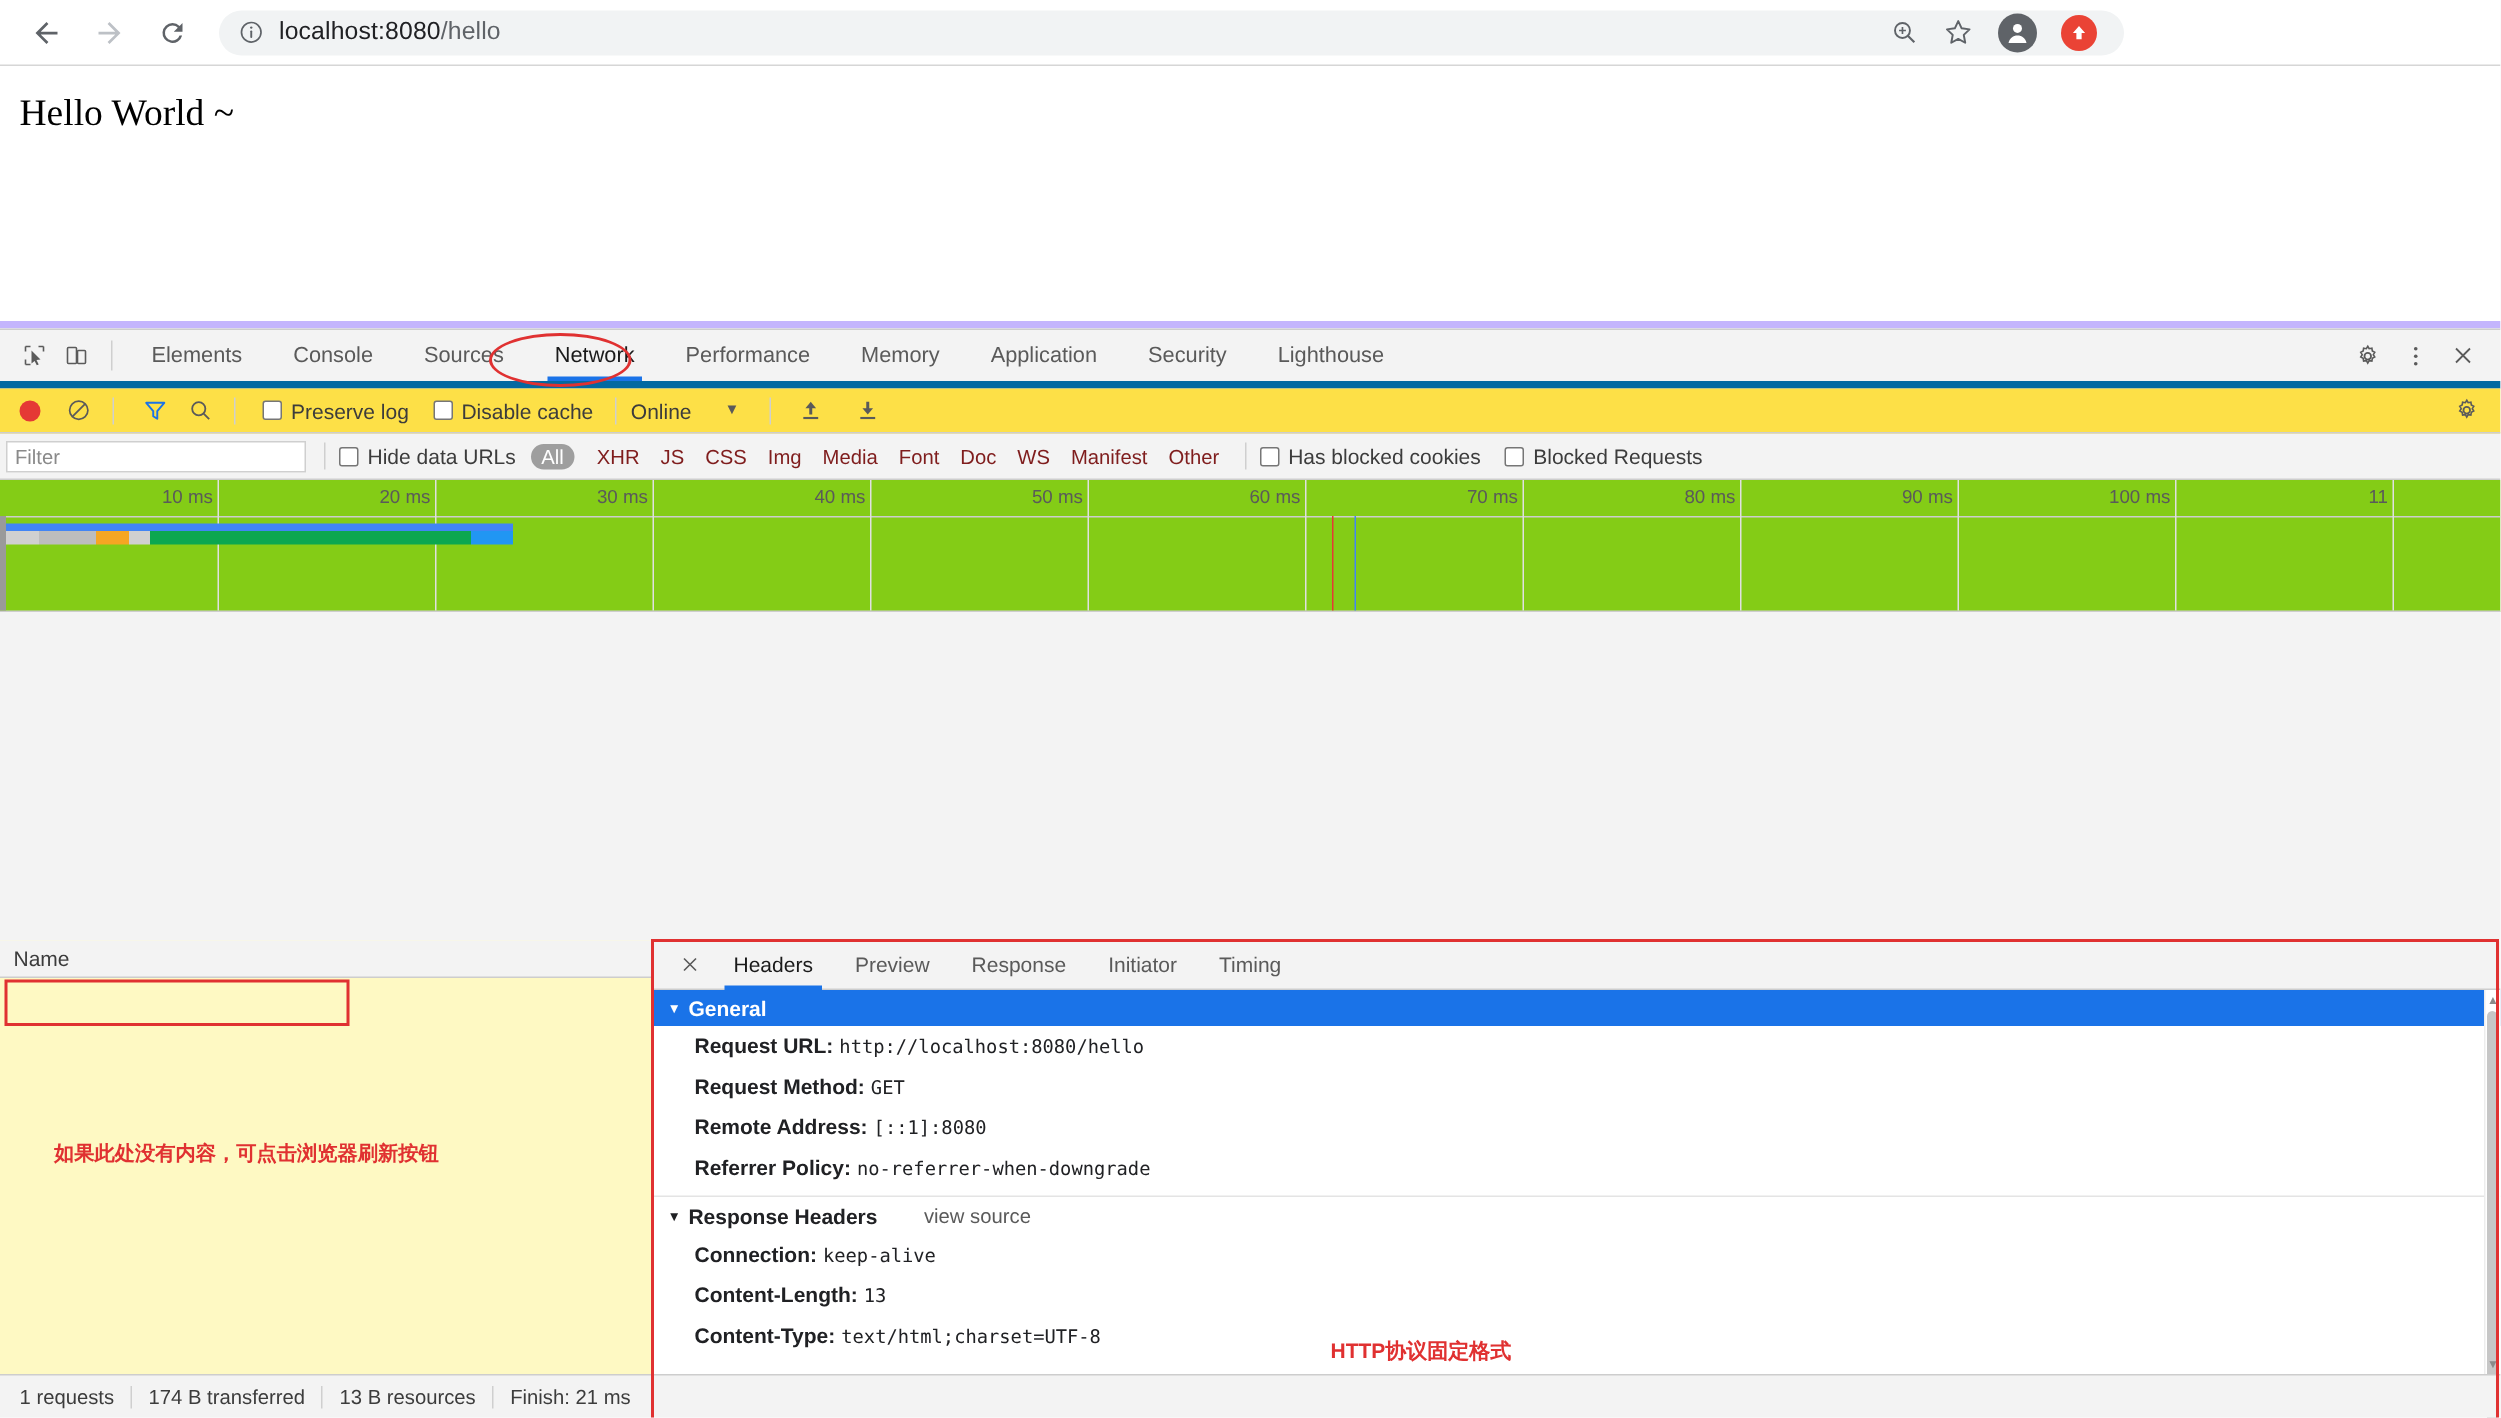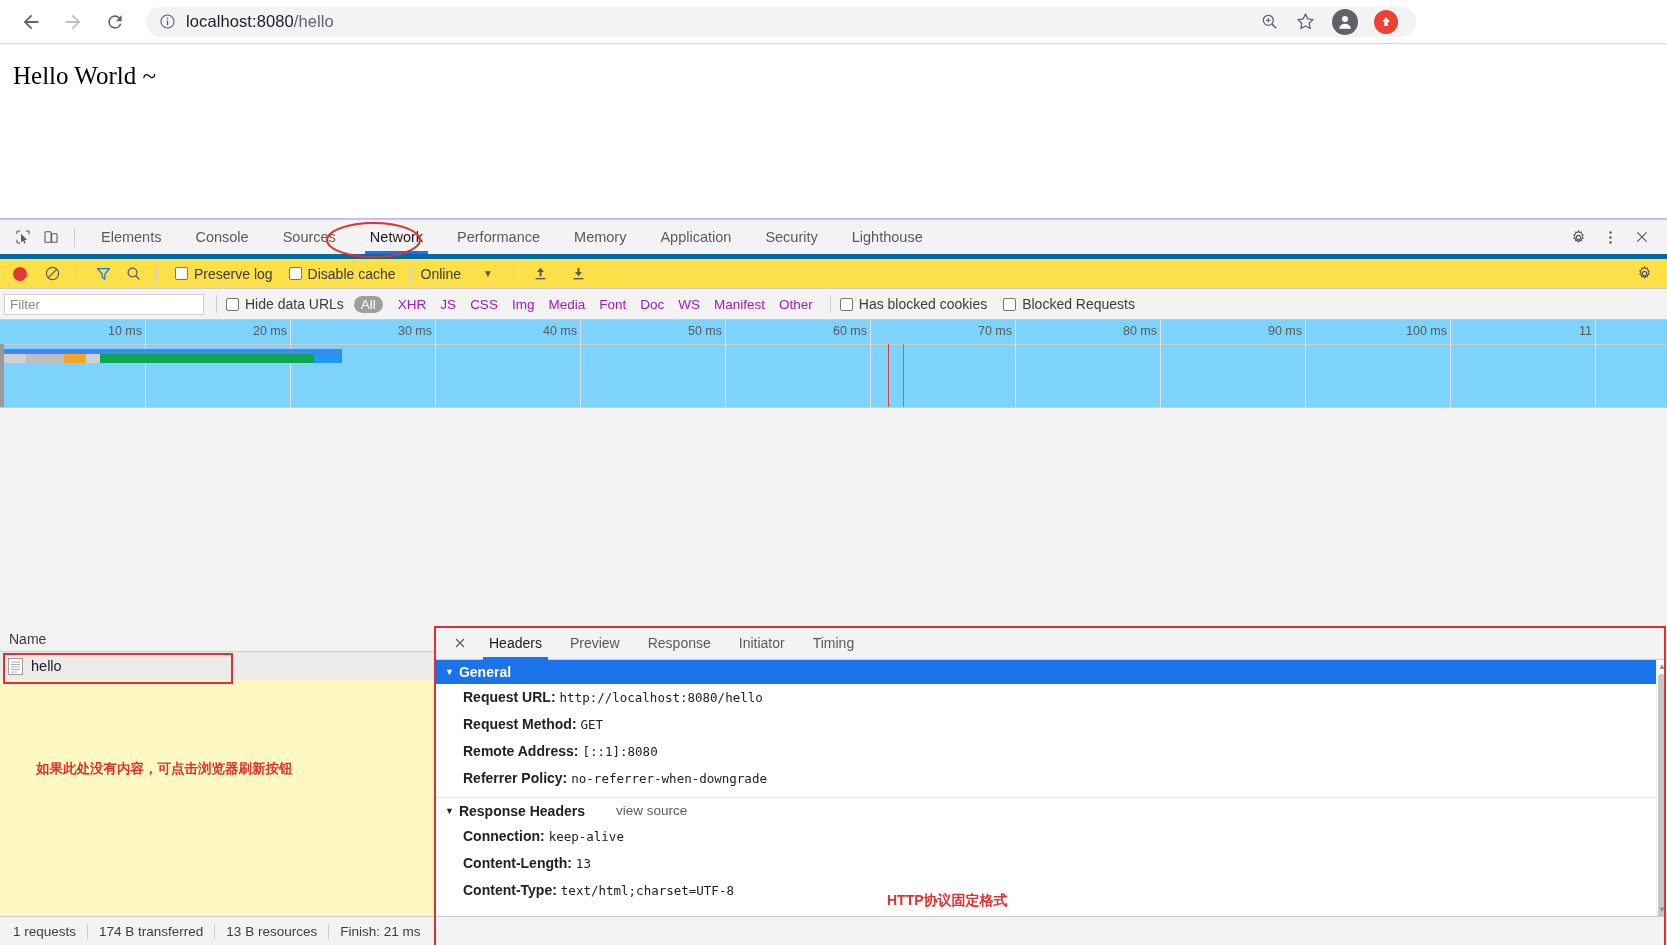--- a/index.html
+++ b/index.html
@@ -35,21 +35,21 @@
   .omni-url { font-size:16.5px; color:#202124; margin-left:8px; letter-spacing:.1px; white-space:nowrap;}
   .omni-url .dim { color:#5f6368; }
   .omni-right { margin-left:auto; display:flex; align-items:center; gap:16px; padding-right:8px; }
   .icon-btn { color:#5f6368; display:flex; align-items:center; justify-content:center; }
   .profile-ic { width:26px; height:26px; border-radius:50%; background:#5f6368; display:flex;align-items:center;justify-content:center;}
   .update-ic { width:24px; height:24px; border-radius:50%; background:#ea4335; display:flex;align-items:center;justify-content:center; }
 
   
   .page-content {
     position:absolute; left:0; top:44px; width:1667px; height:175px;
-    background:#ffffff; border-bottom:1px solid #c4b5fd;
+    background:#ffffff; border-bottom:5px solid #c4b5fd;
   }
   .page-h1 {
     margin:0; padding:18px 0 0 13px;
     font-size:25px; font-weight:400; color:#000; font-family:"Liberation Serif", serif;
   }
 
   
   .devtools { position:absolute; left:0; top:219px; width:1667px; height:726px; background:#f3f3f3;
               border-top:1px solid #cdcdcd; }
   .dt-tabbar { height:39px; display:flex; align-items:center; background:#f3f3f3; border-bottom:5px solid #0369a1; position:relative; }
@@ -80,25 +80,25 @@
   .tb-right { margin-left:auto; padding-right:10px; display:flex; align-items:center; }
 
   
   .dt-filterbar { height:31px; display:flex; align-items:center; background:#f3f3f3; border-bottom:1px solid #cdcdcd; }
   .filter-input {
     width:200px; height:21px; margin-left:4px; background:#fff;
     border:1px solid #cfcfcf; font-size:13.5px; color:#8a8a8a; padding:0 5px;
     display:flex; align-items:center;
   }
   .fsep { width:1px; height:18px; background:#cfcfcf; margin:0 9px; }
-  .ftype { font-size:13.5px; color:#a21caf; padding:1px 7px; border-radius:9px; }
+  .ftype { font-size:13.5px; color:#7f1d1d; padding:1px 7px; border-radius:9px; }
   .ftype.active { background:#9e9e9e; color:#fff; }
 
   
-  .overview { height:88px; background:#7dd3fc; border-bottom:1px solid #cdcdcd; position:relative; overflow:hidden; }
+  .overview { height:88px; background:#84cc16; border-bottom:1px solid #cdcdcd; position:relative; overflow:hidden; }
   .ov-tick { position:absolute; top:0; height:88px; border-left:1px solid #e0e0e0; }
   .ov-tick span { position:absolute; right:4px; top:4px; font-size:12.5px; color:#5a5a5a; white-space:nowrap; }
   .ov-leftbar { position:absolute; left:0; top:24px; width:4px; height:64px; background:#9a9a9a; }
   .ov-baseline { position:absolute; left:0; top:24px; height:1px; background:#cdcdcd; right:0;}
   .ov-band { position:absolute; top:29px; height:5px; }
   .ov-band2 { position:absolute; top:34px; height:9px; }
   .ov-vline { position:absolute; top:24px; height:64px; width:1px; }
 
   
   .split { position:absolute; left:0; top:407px; right:0; bottom:29px; display:flex; background:#fff; }
@@ -421,33 +421,20 @@
       <div class="ov-vline" style="left:888px; background:#e53935;"></div>
       <div class="ov-vline" style="left:903px; background:#4285f4;"></div>
     </div>
 
     <div class="split">
 
       <div class="left-pane">
         <div class="name-head">
           <span>Name</span>
         </div>
-        <div class="req-row">
-          <span class="doc-ic">
-            <svg width="15" height="17" viewBox="0 0 15 17">
-              <rect x="0.5" y="0.5" width="14" height="16" fill="#fff" stroke="#9e9e9e"></rect>
-              <line x1="3" y1="4" x2="12" y2="4" stroke="#b0b0b0"></line>
-              <line x1="3" y1="6.5" x2="12" y2="6.5" stroke="#b0b0b0"></line>
-              <line x1="3" y1="9" x2="12" y2="9" stroke="#b0b0b0"></line>
-              <line x1="3" y1="11.5" x2="12" y2="11.5" stroke="#b0b0b0"></line>
-              <line x1="3" y1="14" x2="9" y2="14" stroke="#b0b0b0"></line>
-            </svg>
-          </span>
-          <span class="rname">hello</span>
-        </div>
         <div class="red-box-row"></div>
         <div class="cn-note">如果此处没有内容，可点击浏览器刷新按钮</div>
       </div>
 
       <div class="right-pane">
         <div class="detail-tabbar">
           <span class="close-x">
             <svg width="12" height="12" viewBox="0 0 24 24">
                 <path d="M4 4l16 16M20 4L4 20" stroke="currentColor" stroke-width="2.2"></path>
               </svg>

